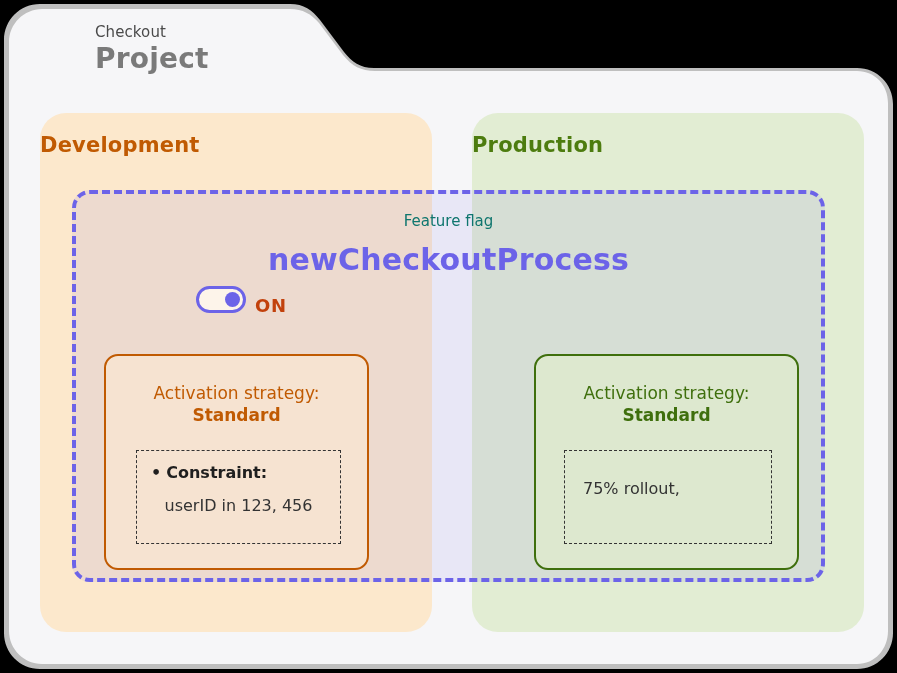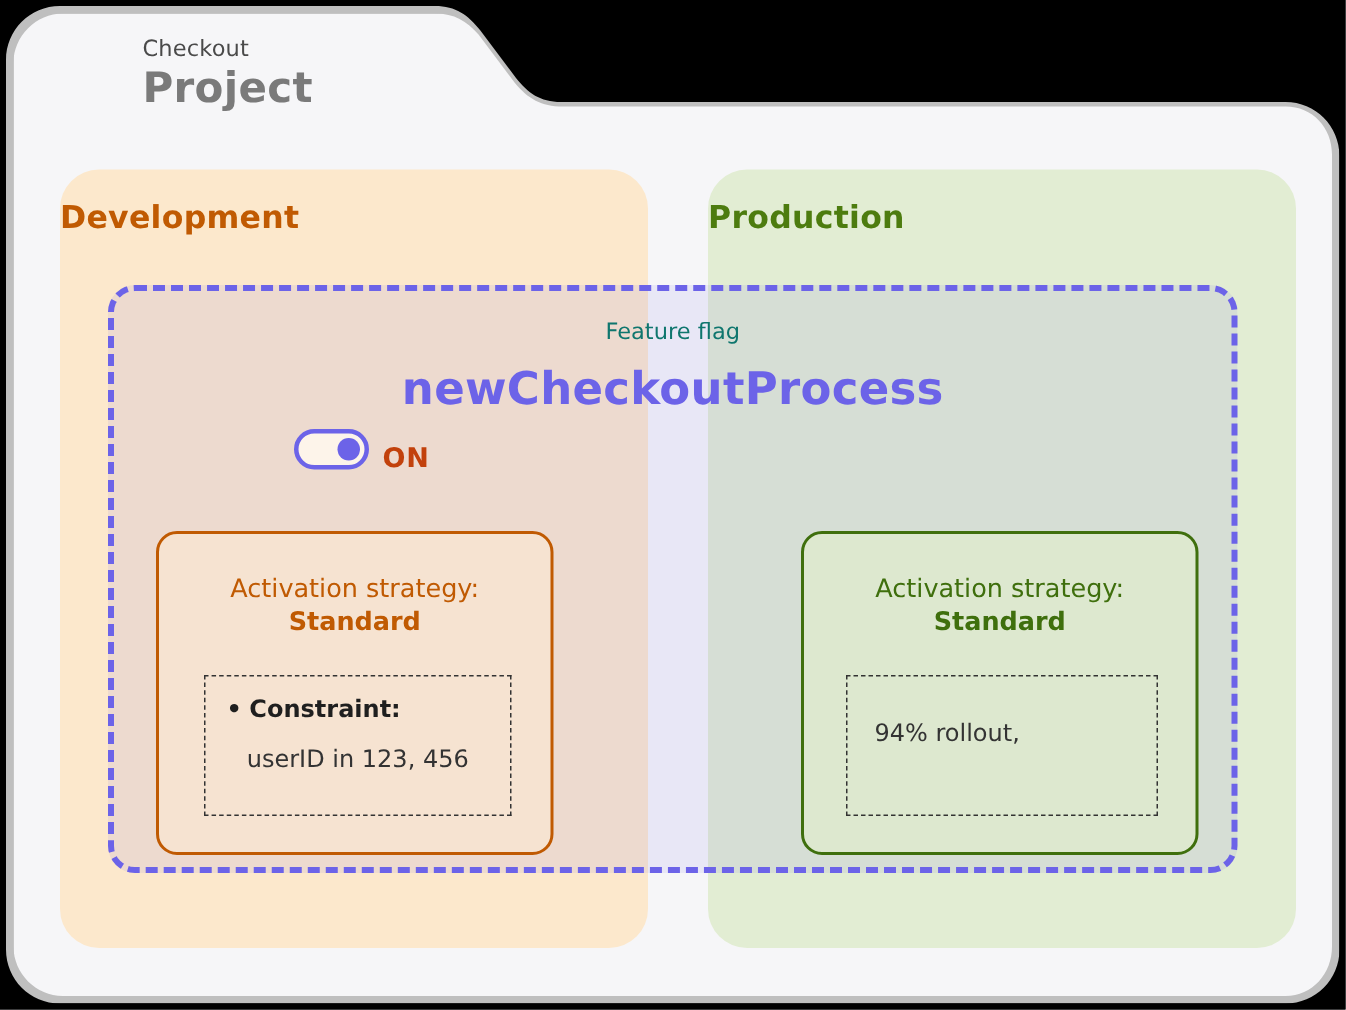--- a/index.html
+++ b/index.html
@@ -290,15 +290,15 @@
     <div class="constraint-value">userID in 123, 456</div>
   </div>
 </div>
 
 <div class="strategy-card prod-strategy">
   <div class="strategy-heading">
     <span>Activation strategy:</span><br>
     <span class="strategy-value">Standard</span>
   </div>
   <div class="detail-box prod-detail">
-    <div class="rollout-text">94% rollout,</div>
+    <div class="rollout-text">75% rollout,</div>
   </div>
 </div>
 
 </body></html>

